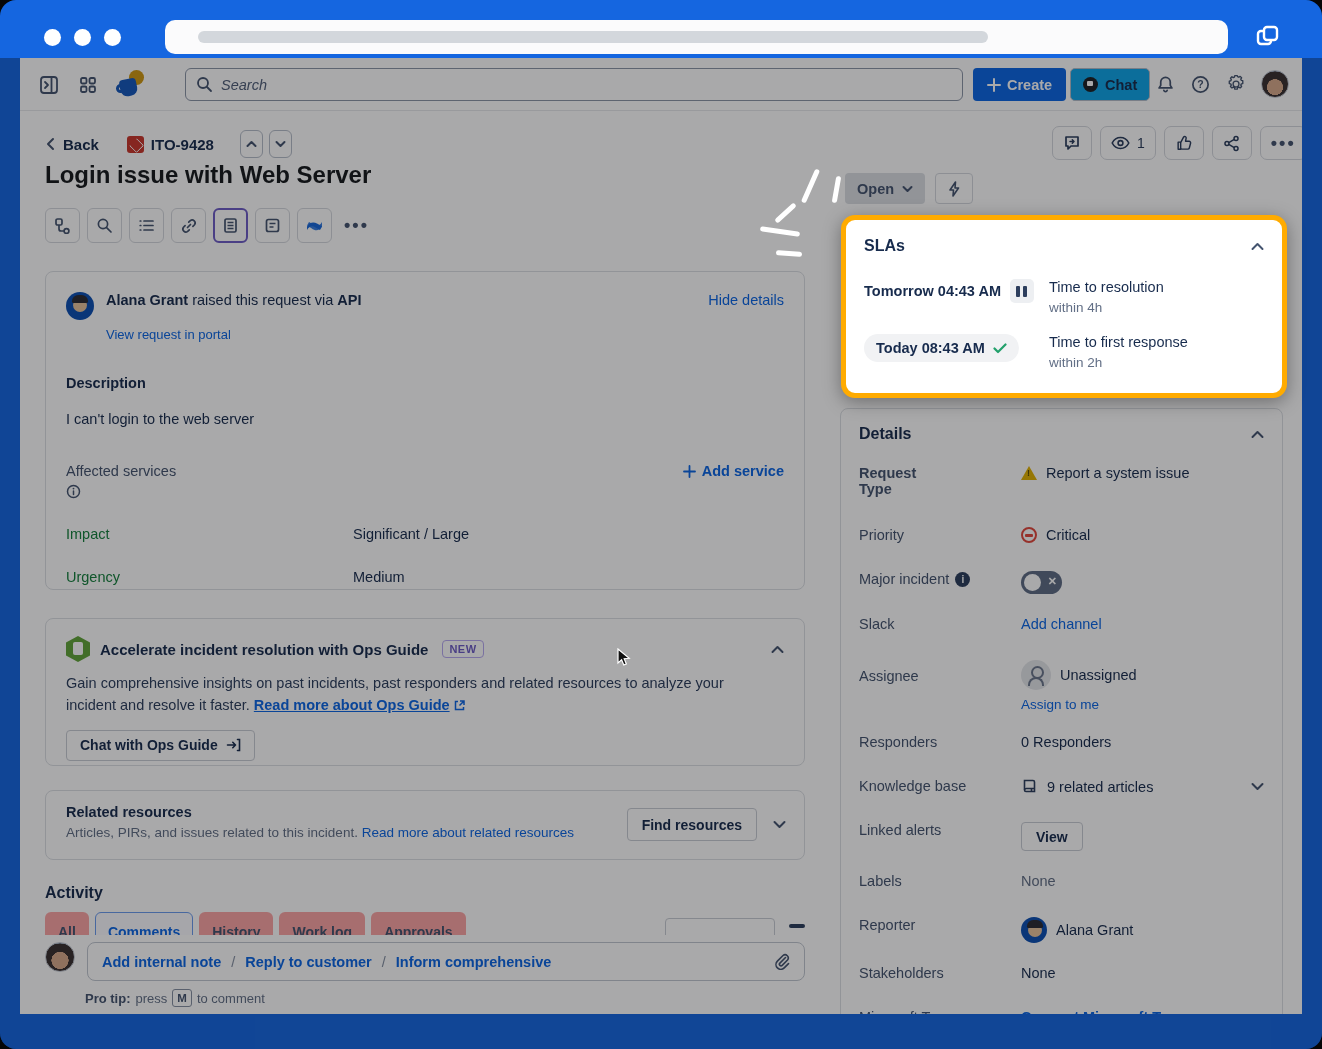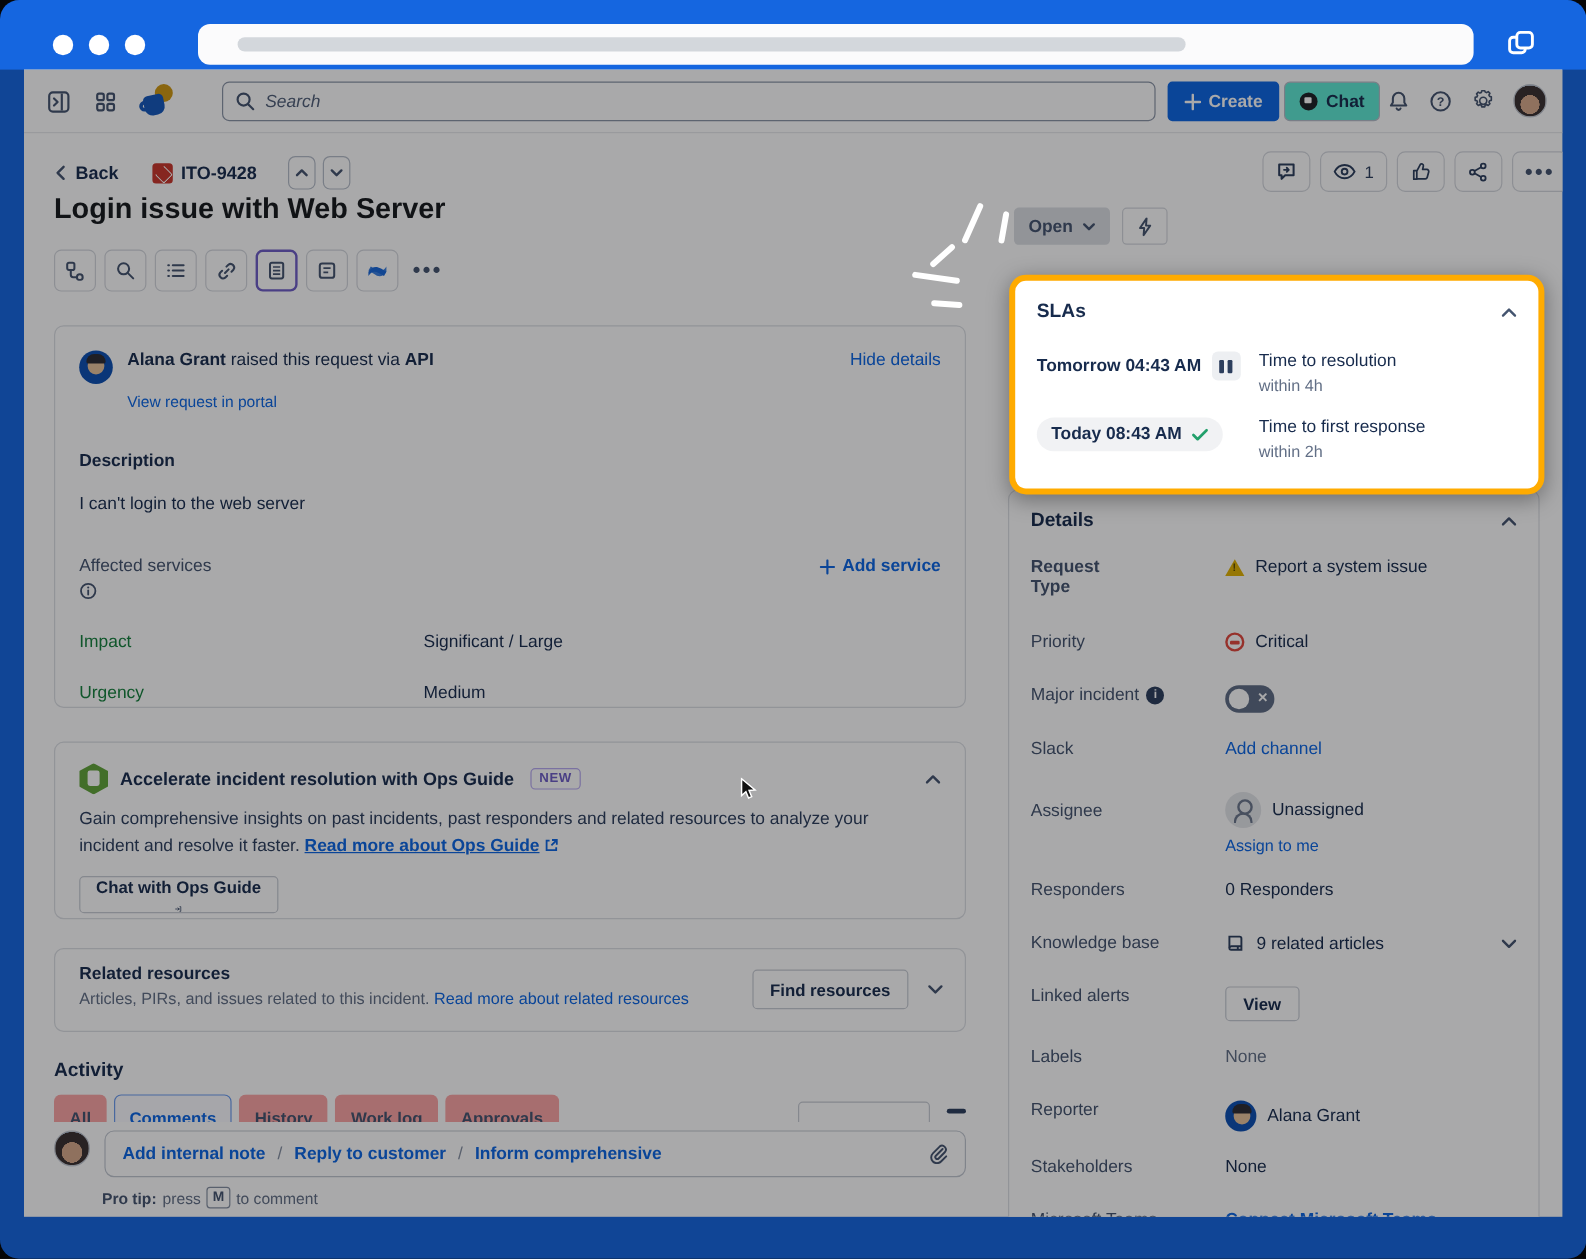--- a/index.html
+++ b/index.html
@@ -23,21 +23,21 @@
   .appbar .left-icons { position:absolute; left:18px; top:12px; display:flex; align-items:center; gap:18px; color:#44546F; }
   .icon-btn { background:none; border:none; cursor:pointer; color:#44546F; display:flex; align-items:center; justify-content:center; }
   .logo-cup { position:relative; width:30px; height:30px; }
   .logo-cup .ball { position:absolute; left:13px; top:0px; width:15px; height:15px; border-radius:50%; background:#CF9811; }
   .logo-cup .mug { position:absolute; left:4px; top:9px; width:17px; height:17px; border-radius:4px 4px 7px 7px; background:#1558BC; transform:rotate(-12deg); }
   .logo-cup .handle { position:absolute; left:0px; top:14px; width:9px; height:9px; border:3px solid #1558BC; border-radius:50%; }
   .search-wrap { position:absolute; left:165px; top:10px; width:778px; height:33px; border:1.5px solid #8B95A7; border-radius:6px; display:flex; align-items:center; padding:0 10px; gap:8px; color:#44546F; background:#fff; }
   .search-wrap input { border:none; outline:none; font-size:14.5px; color:#172B4D; width:100%; font-family:"Liberation Sans",sans-serif; background:transparent;font-style:italic; }
   .search-wrap input::placeholder { color:#505F79; opacity:1; }
   .btn-create { position:absolute; left:953px; top:10px; height:33px; padding:0 14px; background:#0C66E4; color:#fff; border:none; border-radius:4px; font-size:14.5px; font-weight:700; display:flex; align-items:center; gap:6px; cursor:pointer; }
-  .btn-chat { position:absolute; left:1050px; top:10px; height:33px; padding:0 12px; background:#5eead4; color:#172B4D; border:1.5px solid #B6BDC9; border-radius:5px; font-size:14.5px; font-weight:700; display:flex; align-items:center; gap:7px; cursor:pointer; }
+  .btn-chat { position:absolute; left:1050px; top:10px; height:33px; padding:0 12px; background:#0ea5e9; color:#172B4D; border:1.5px solid #B6BDC9; border-radius:5px; font-size:14.5px; font-weight:700; display:flex; align-items:center; gap:7px; cursor:pointer; }
   .chat-dot { width:15px; height:15px; border-radius:50%; background:#1D2125; position:relative; }
   .chat-dot::after { content:""; position:absolute; left:4px; top:4px; width:6px; height:5px; background:#fff; border-radius:1px; }
   .appbar .right-icons { position:absolute; left:1135px; top:12px; display:flex; align-items:center; gap:14px; color:#44546F; }
   .avatar-photo { width:28px; height:28px; border-radius:50%; background:radial-gradient(circle at 50% 62%, #D7A98A 0 38%, #3A3030 39% 75%, #8D9BB0 76%); border:1px solid #C4CAD3; }
 
   
   .crumb-row { position:absolute; left:25px; top:72px; display:flex; align-items:center; gap:10px; }
   .back-link { display:flex; align-items:center; gap:8px; color:#172B4D; font-size:15px; font-weight:600; cursor:pointer; }
   .issue-chip { display:flex; align-items:center; gap:7px; margin-left:18px; cursor:pointer; }
   .issue-badge { width:17px; height:17px; border-radius:3px; background:#C9372C; position:relative; }
@@ -90,21 +90,21 @@
   .ops-card { top:560px; height:148px; padding:17px 20px; }
   .ops-head { display:flex; align-items:center; gap:10px; }
   .hexa { width:24px; height:26px; background:#62A53A; clip-path:polygon(50% 0,100% 25%,100% 75%,50% 100%,0 75%,0 25%); position:relative; flex:none; }
   .hexa::after { content:""; position:absolute; left:7px; top:6px; width:10px; height:13px; background:#fff; border-radius:2px; }
   .ops-title { font-size:15px; font-weight:700; color:#172B4D; }
   .badge-new { margin-left:4px; font-size:11px; font-weight:700; color:#6E5DC6; border:1.5px solid #B7A9F1; border-radius:4px; padding:2px 6px; letter-spacing:.5px; }
   .ops-collapse { margin-left:auto; color:#44546F; cursor:pointer; }
   .ops-body { margin-top:10px; font-size:14.5px; line-height:1.55; color:#2C3E5D; width:700px; }
   .ops-body .rlink { text-decoration:underline; font-weight:600; }
   .ext-ico { display:inline-block; vertical-align:-2px; margin-left:3px; }
-  .ops-btn { margin-top:13px; height:31px; padding:0 13px; border:1.5px solid #C8CCD4; border-radius:4px; background:#fff; font-size:14px; font-weight:600; color:#172B4D; display:inline-flex; align-items:center; gap:8px; cursor:pointer;flex-direction:column; }
+  .ops-btn { margin-top:13px; height:31px; padding:0 13px; border:1.5px solid #C8CCD4; border-radius:4px; background:#fff; font-size:14px; font-weight:600; color:#172B4D; display:inline-flex; align-items:center; gap:8px; cursor:pointer; }
 
   
   .rel-card { top:732px; height:70px; padding:13px 20px; }
   .rel-title { font-size:14.5px; font-weight:700; color:#172B4D; }
   .rel-desc { margin-top:5px; font-size:13.5px; color:#626F86; }
   .rel-actions { position:absolute; right:18px; top:17px; display:flex; align-items:center; gap:16px; }
   .btn-find { height:33px; padding:0 14px; border:1.5px solid #C8CCD4; border-radius:4px; background:#fff; font-size:14px; font-weight:600; color:#172B4D; cursor:pointer; }
 
   
   .activity-title { position:absolute; left:25px; top:826px; font-size:16px; font-weight:700; color:#172B4D; }
@@ -143,21 +143,21 @@
   .avatar-unassigned { width:30px; height:30px; border-radius:50%; background:#E4E6EA; position:relative; }
   .avatar-unassigned::before { content:""; position:absolute; left:10px; top:6px; width:9px; height:9px; border-radius:50%; border:2px solid #6B778C; }
   .avatar-unassigned::after { content:""; position:absolute; left:7px; top:17px; width:12px; height:7px; border:2px solid #6B778C; border-bottom:none; border-radius:8px 8px 0 0; }
   .assign-link { display:block; margin-top:7px; font-size:13.5px; }
   .btn-view { height:29px; padding:0 14px; border:1.5px solid #C8CCD4; border-radius:4px; background:#fff; font-size:14px; font-weight:600; color:#172B4D; cursor:pointer; }
   .kb-chev { margin-left:auto; color:#44546F; }
 
   
   .dim { position:absolute; left:0; right:0; top:58px; bottom:0; background:rgba(10,10,12,0.35); z-index:50; pointer-events:none; }
 
-  .sla-wrap { position:absolute; left:841px; top:215px; width:446px; height:183px; z-index:60; background:#fff; border:5px solid #FFAB00; border-radius:14px; box-shadow:0 4px 18px rgba(0,0,0,.35); padding:17px 18px;margin-top:14px; }
+  .sla-wrap { position:absolute; left:841px; top:215px; width:446px; height:183px; z-index:60; background:#fff; border:5px solid #FFAB00; border-radius:14px; box-shadow:0 4px 18px rgba(0,0,0,.35); padding:17px 18px; }
   .sla-head { display:flex; align-items:center; font-size:16px; font-weight:700; color:#172B4D; }
   .sla-head .chev { margin-left:auto; color:#44546F; cursor:pointer; }
   .sla-row { display:flex; align-items:flex-start; margin-top:24px; }
   .sla-left { width:185px; flex:none; display:flex; align-items:center; gap:9px; }
   .sla-time { font-size:14.5px; font-weight:700; color:#172B4D; white-space:nowrap; }
   .pause-box { width:24px; height:24px; border-radius:5px; background:#EDEFF2; display:flex; align-items:center; justify-content:center; gap:3px; flex:none; }
   .pause-box i { width:4px; height:11px; background:#2C3E5D; border-radius:1px; }
   .sla-pill { display:flex; align-items:center; gap:8px; background:#F1F2F4; border-radius:16px; padding:6px 12px; }
   .sla-meta .name { font-size:14.5px; color:#172B4D; }
   .sla-meta .goal { margin-top:5px; font-size:13.5px; color:#626F86; }

